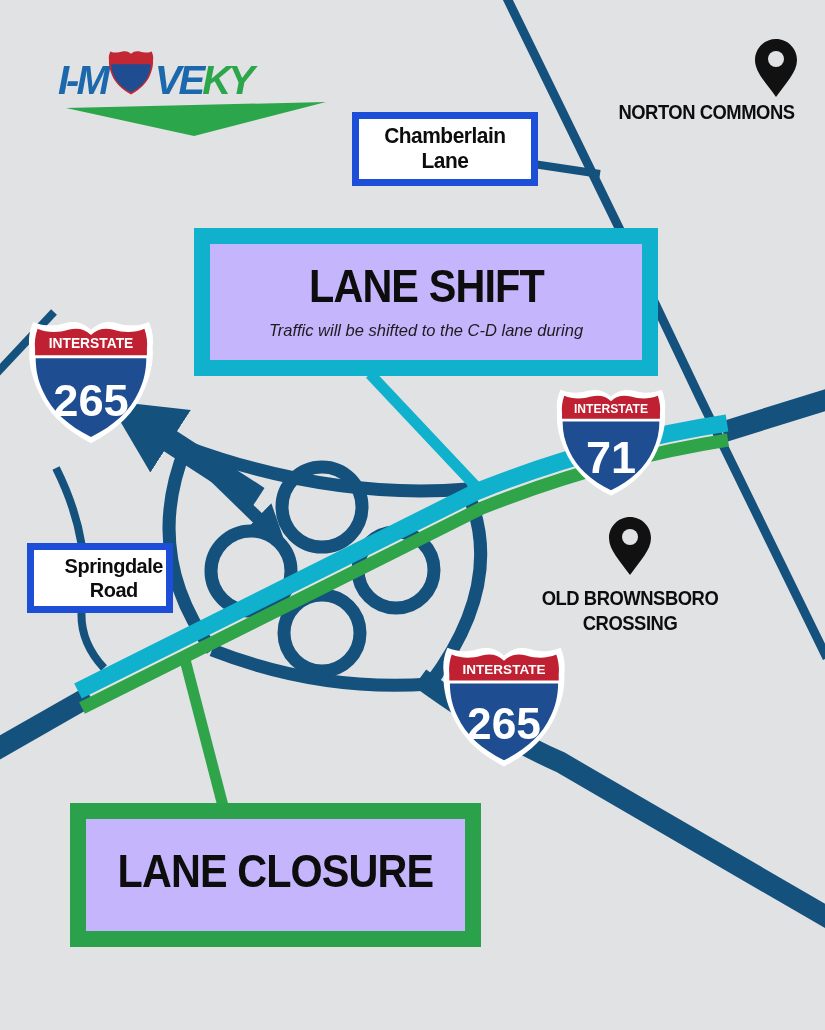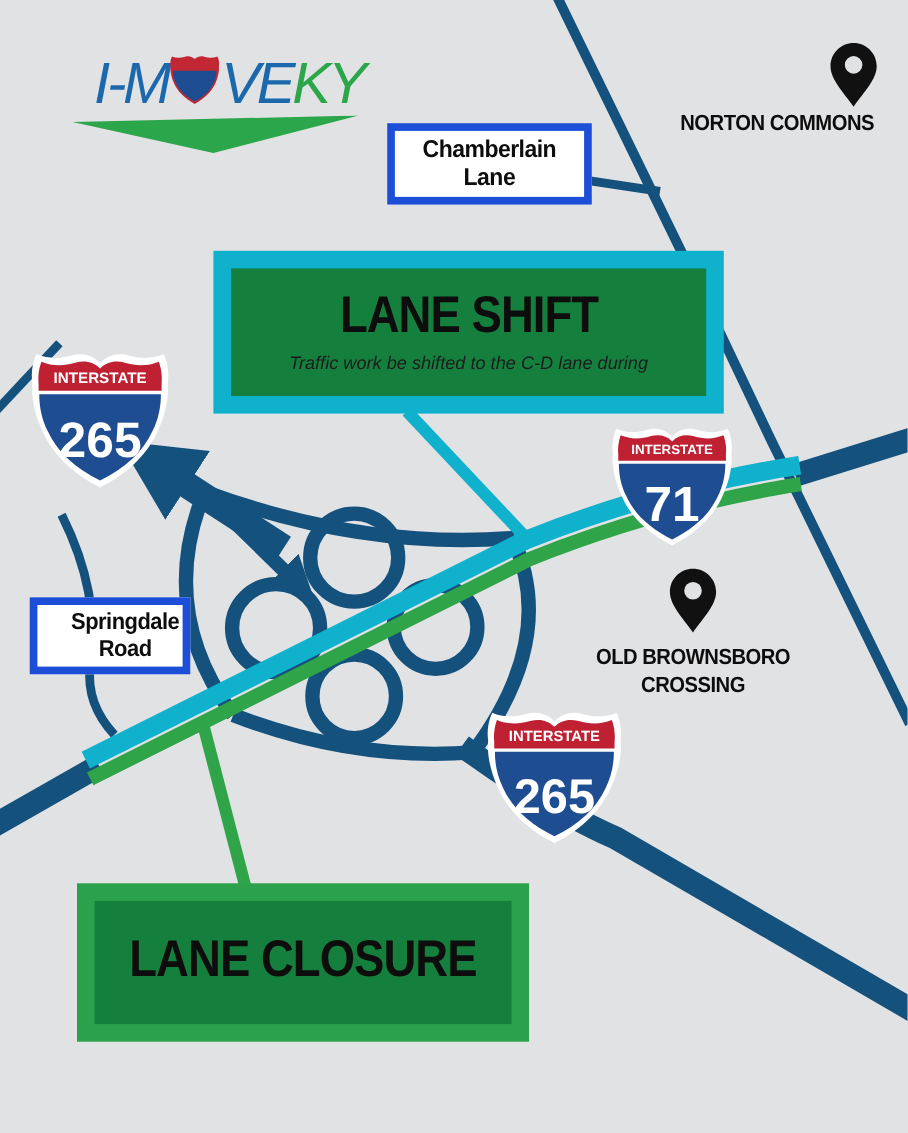--- a/index.html
+++ b/index.html
@@ -7,22 +7,22 @@
     width:825px;height:1030px;position:relative;overflow:hidden;
     background:#e1e2e4;
     font-family:"Liberation Sans", sans-serif;
   }
   #map-svg{position:absolute;left:0;top:0;z-index:1;}
   .overlay{position:absolute;z-index:2;}
 
   
   .logo{left:58px;top:50px;width:300px;}
   .logo-text{
-    font-size:53px;font-weight:normal;font-style:italic;
-    letter-spacing:-3px;line-height:1;white-space:nowrap;text-align:center;
+    font-size:40px;font-weight:bold;font-style:italic;
+    letter-spacing:-3px;line-height:1;white-space:nowrap;
   }
   .logo-blue{color:#1b69ac;}
   .logo-green{color:#2ca64a;}
   .logo-shield{display:inline-block;width:46px;height:50px;vertical-align:-6px;margin:0 1px;}
   .logo-swoosh{display:block;margin:2px 0 0 8px;}
 
   
   .pin{width:44px;height:60px;}
   .loc-label{
     font-weight:bold;color:#0d0d0d;text-align:center;
@@ -37,21 +37,21 @@
     box-sizing:border-box;
   }
   .road-box .road-box-label{
     font-weight:bold;color:#0d0d0d;font-size:22px;line-height:1.12;
     letter-spacing:-0.5px;transform:scaleX(0.95);
   }
 
   
   .banner{box-sizing:border-box;padding:16px;}
   .banner-inner{
-    background:#15803d;width:100%;height:100%;box-sizing:border-box;
+    background:#c4b5fd;width:100%;height:100%;box-sizing:border-box;
     display:flex;flex-direction:column;align-items:center;justify-content:center;
     text-align:center;
   }
   .banner-title{
     font-weight:bold;color:#0d0d0d;font-size:47px;line-height:1;
     letter-spacing:-1px;transform:scaleX(0.88);margin-bottom:10px;white-space:nowrap;
   }
   .banner-sub{
     font-style:italic;color:#1c1c1c;font-size:16.5px;line-height:1.35;
     white-space:nowrap;
@@ -124,21 +124,21 @@
   <div class="road-box-label">
     <div>Chamberlain</div>
     <div>Lane</div>
   </div>
 </div>
 
 <div class="overlay banner banner-teal" style="left:194px;top:228px;width:464px;height:148px;">
   <div class="banner-inner">
     <div class="banner-title">LANE SHIFT</div>
     <div class="banner-sub">
-      <div>Traffic work be shifted to the C-D lane during</div>
+      <div>Traffic will be shifted to the C-D lane during</div>
     </div>
   </div>
 </div>
 
 <svg class="overlay shield" style="left:28px;top:320px;" width="126" height="137" viewBox="0 0 200 218">
   <path d="M100,16 C88,4 74,1 58,5 C42,10 24,10 8,3 C2,16 0,31 2,44 C0,66 6,91 16,113 C30,146 58,175 100,196 C142,175 170,146 184,113 C194,91 200,66 198,44 C200,31 198,16 192,3 C176,10 158,10 142,5 C126,1 112,4 100,16 Z" fill="#ffffff"></path>
   <path d="M100,24 C90,14 78,12 64,15.5 C48,20.5 30,20.5 15,14 C11,25 10,36 11,46 L11,56 L189,56 L189,46 C190,36 189,25 185,14 C170,20.5 152,20.5 136,15.5 C122,12 110,14 100,24 Z" fill="#bf2132"></path>
   <text x="100" y="45" text-anchor="middle" fill="#ffffff" font-size="22" font-weight="bold" class="shield-top-text">INTERSTATE</text>
   <path d="M12,61 L188,61 C188,80 184,98 176,114 C162,145 136,168 100,186 C64,168 38,145 24,114 C16,98 12,80 12,61 Z" fill="#1f4d92"></path>
   <text x="100" y="152" text-anchor="middle" fill="#ffffff" font-size="72" font-weight="bold">265</text>

